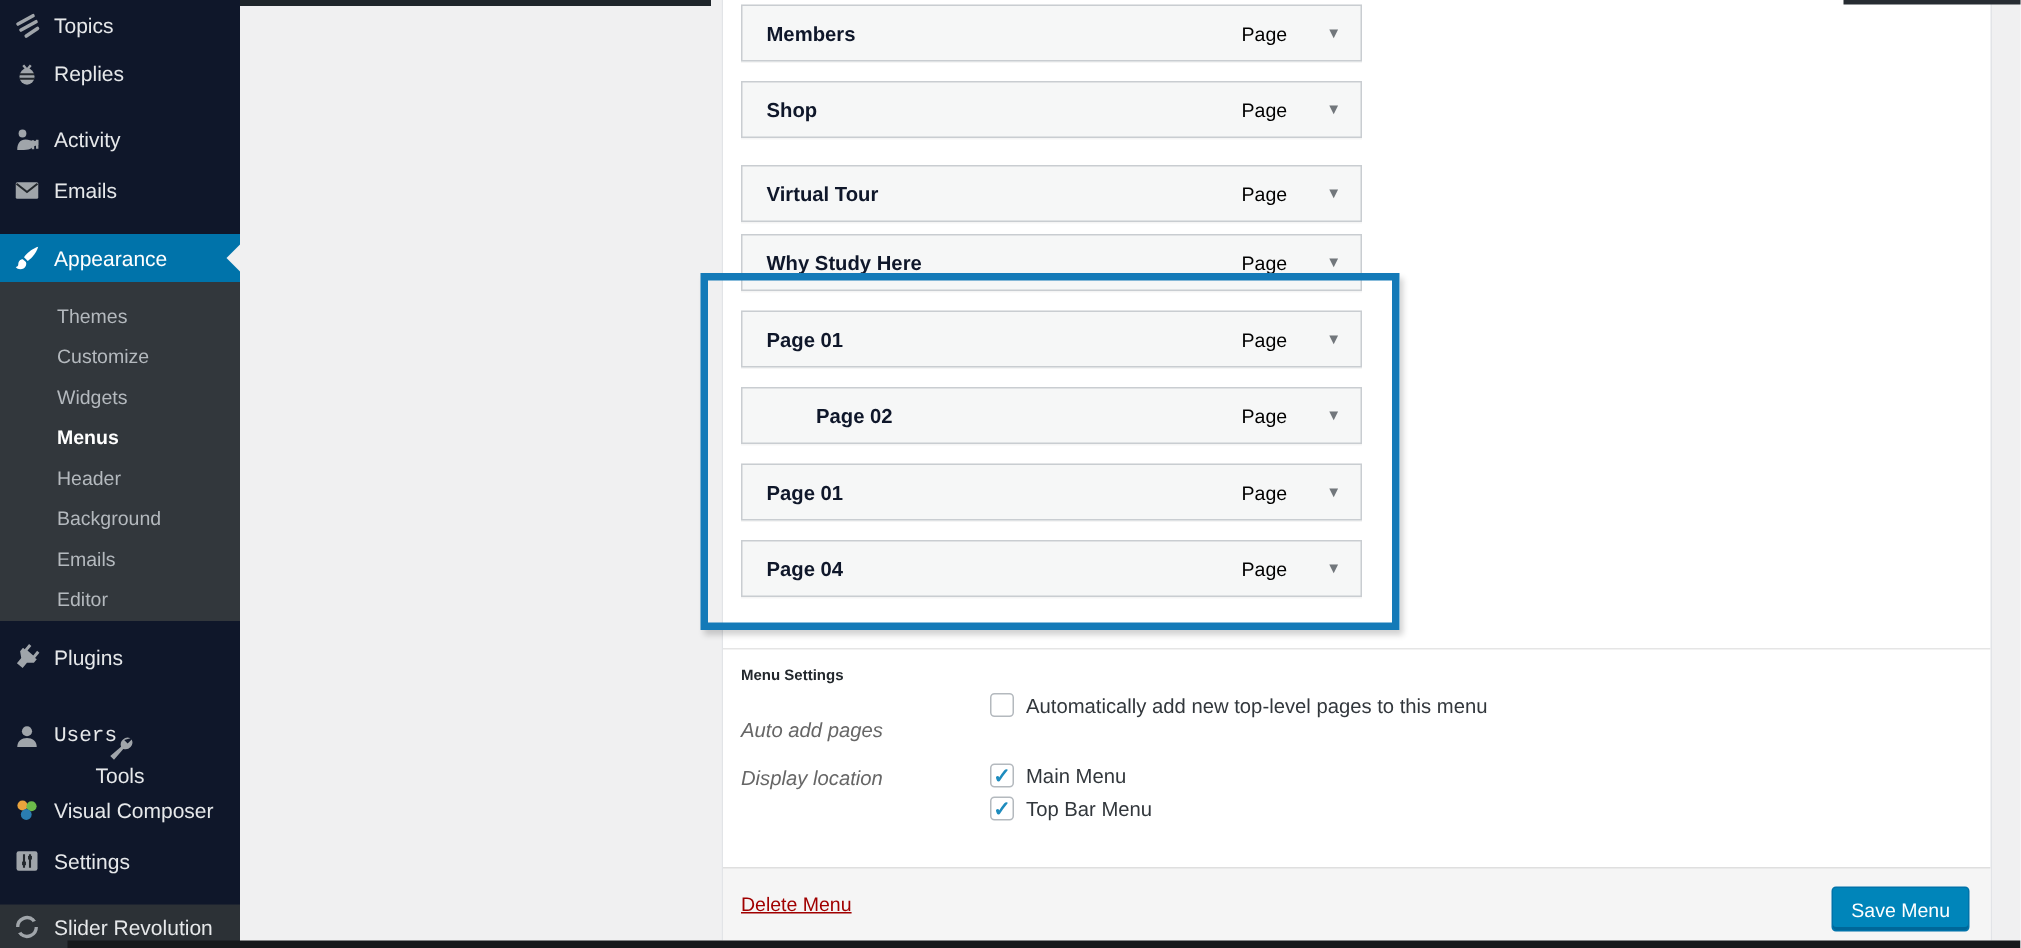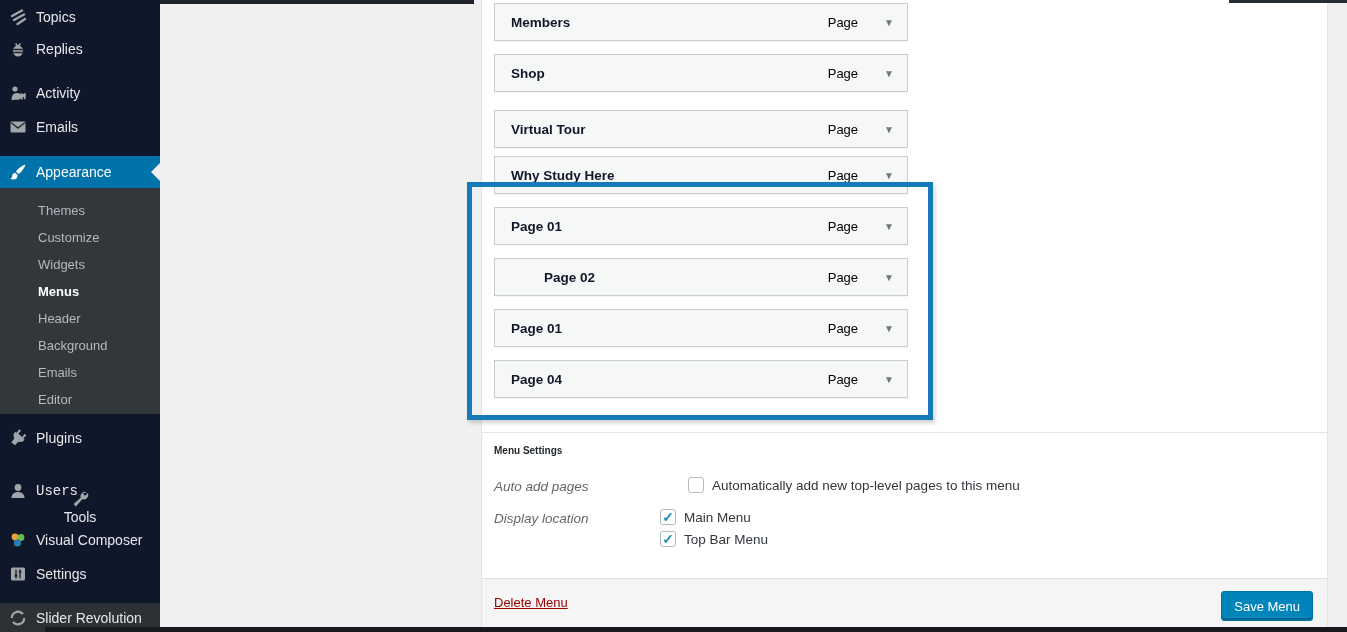--- a/index.html
+++ b/index.html
@@ -274,21 +274,21 @@
           <span class="caret">▼</span>
         </span>
     </div>
 
     <div class="highlight-box"></div>
 
     <div class="panel-divider"></div>
     <div class="settings-heading">Menu Settings</div>
 
     <div class="set-label" style="top:479px;">Auto add pages</div>
-    <div class="set-control" style="top:477px;margin-left:28px;">
+    <div class="set-control" style="top:462px;">
       <span class="checkbox"></span>
       <span class="cb-label">Automatically add new top-level pages to this menu</span>
     </div>
 
     <div class="set-label" style="top:511px;">Display location</div>
     <div class="set-control" style="top:509px;">
       <span class="checkbox">✓</span>
       <span class="cb-label">Main Menu</span>
     </div>
     <div class="set-control" style="top:531px;">

